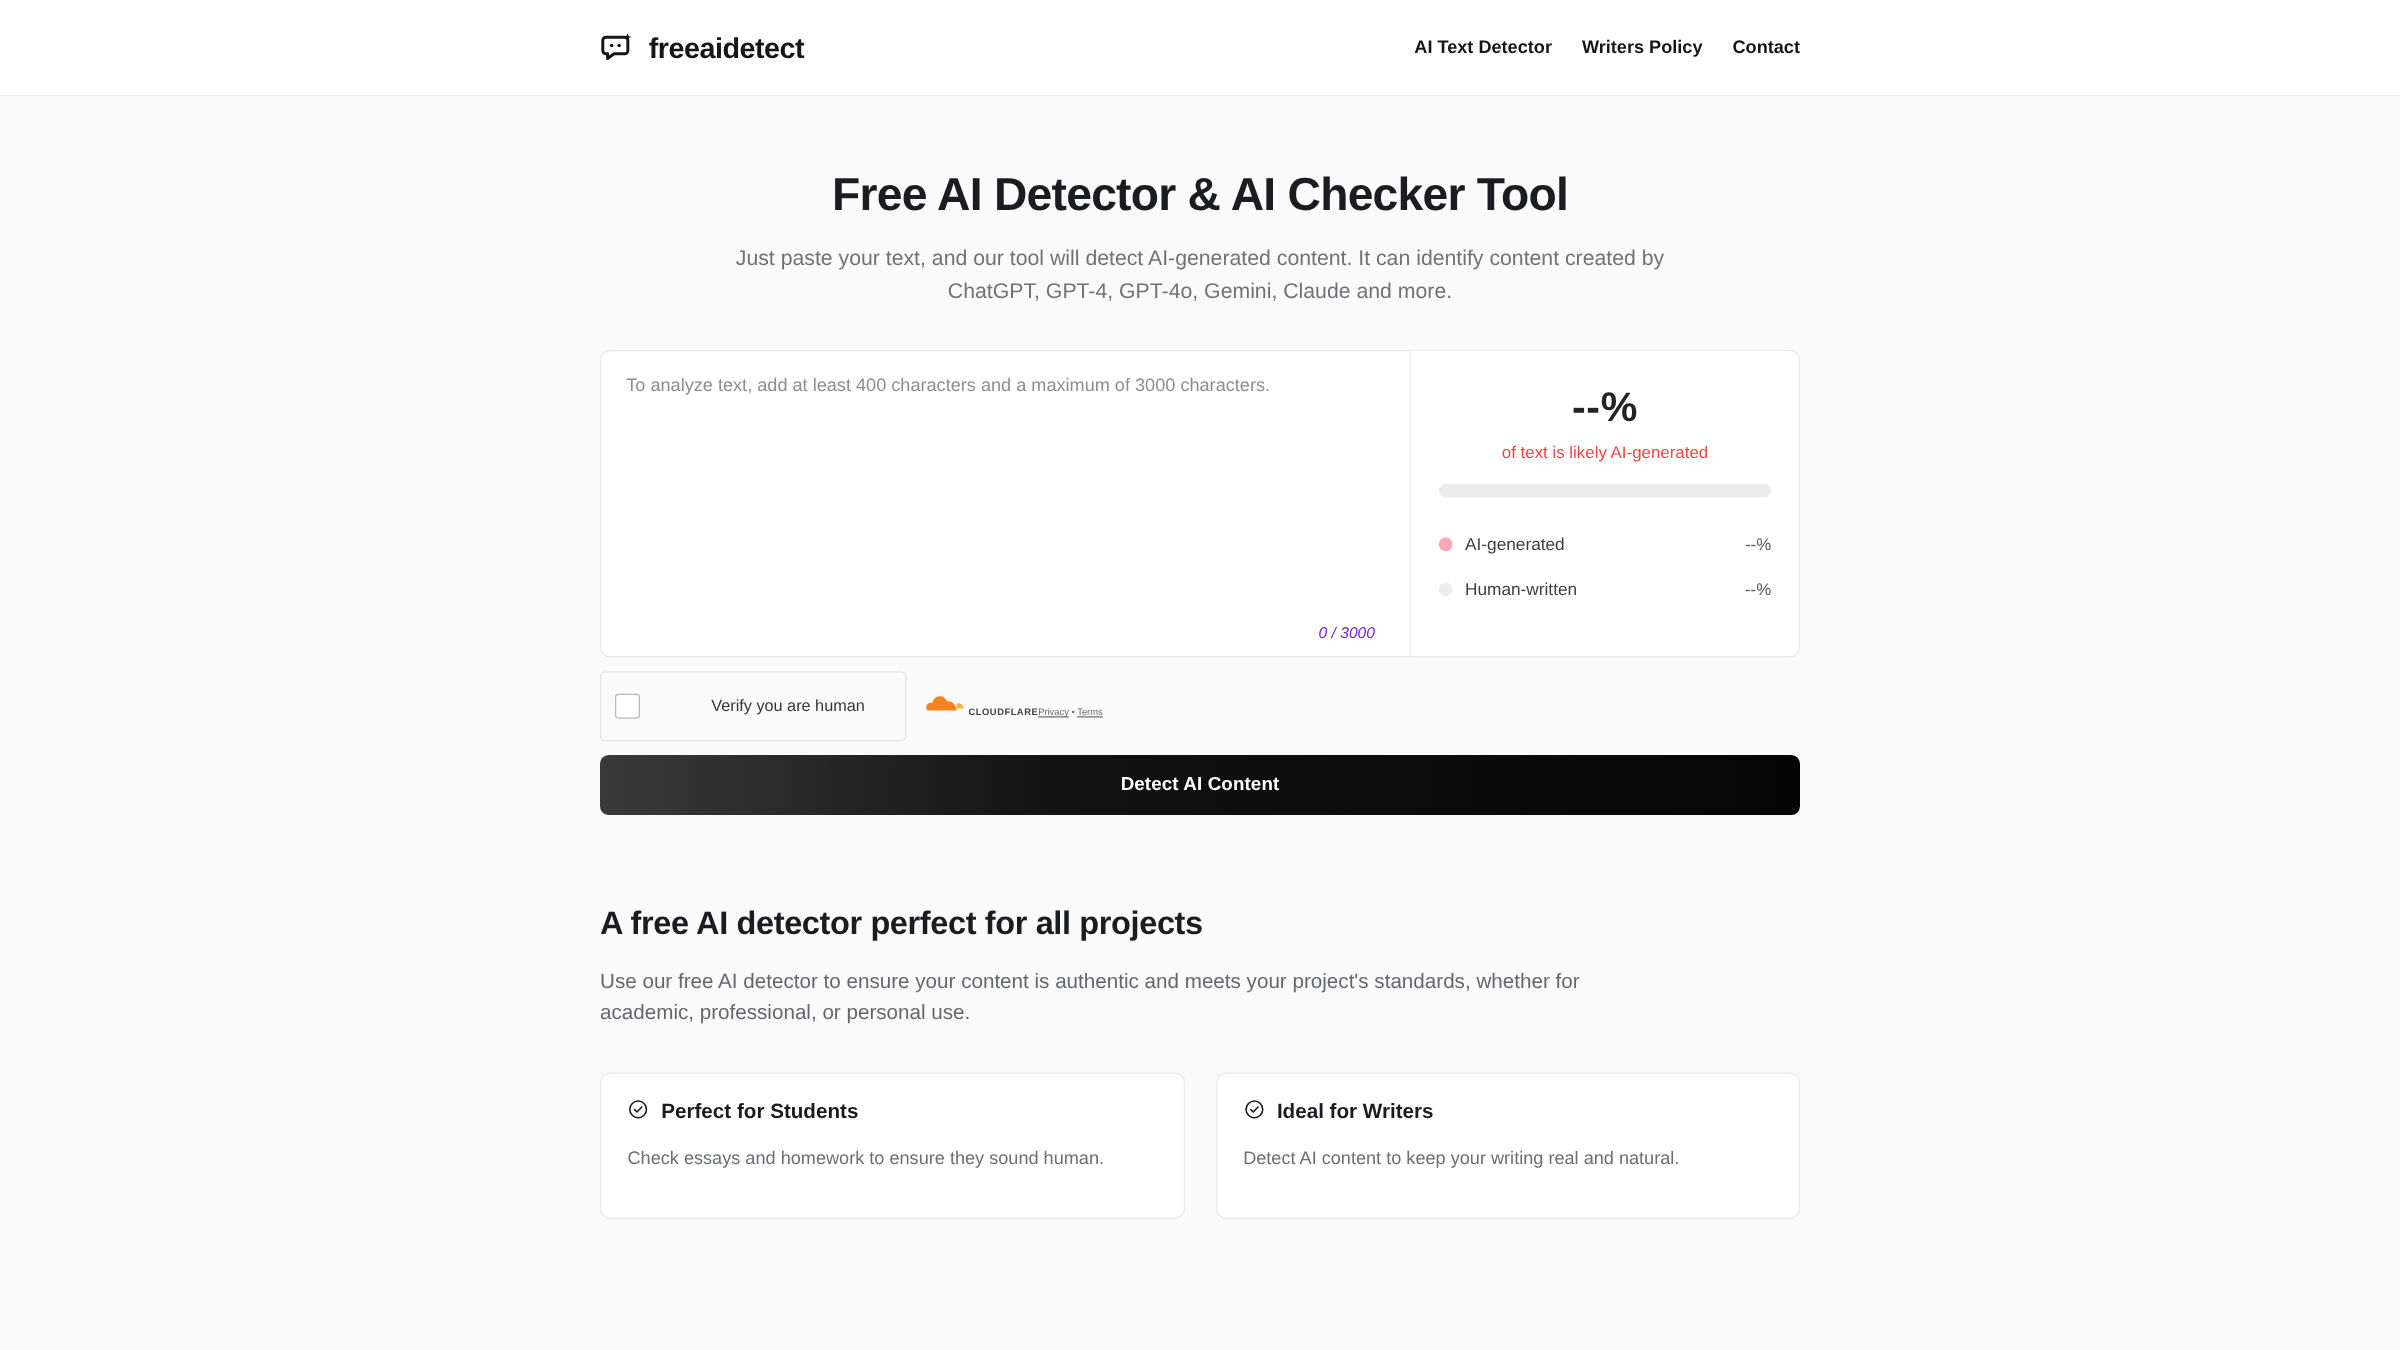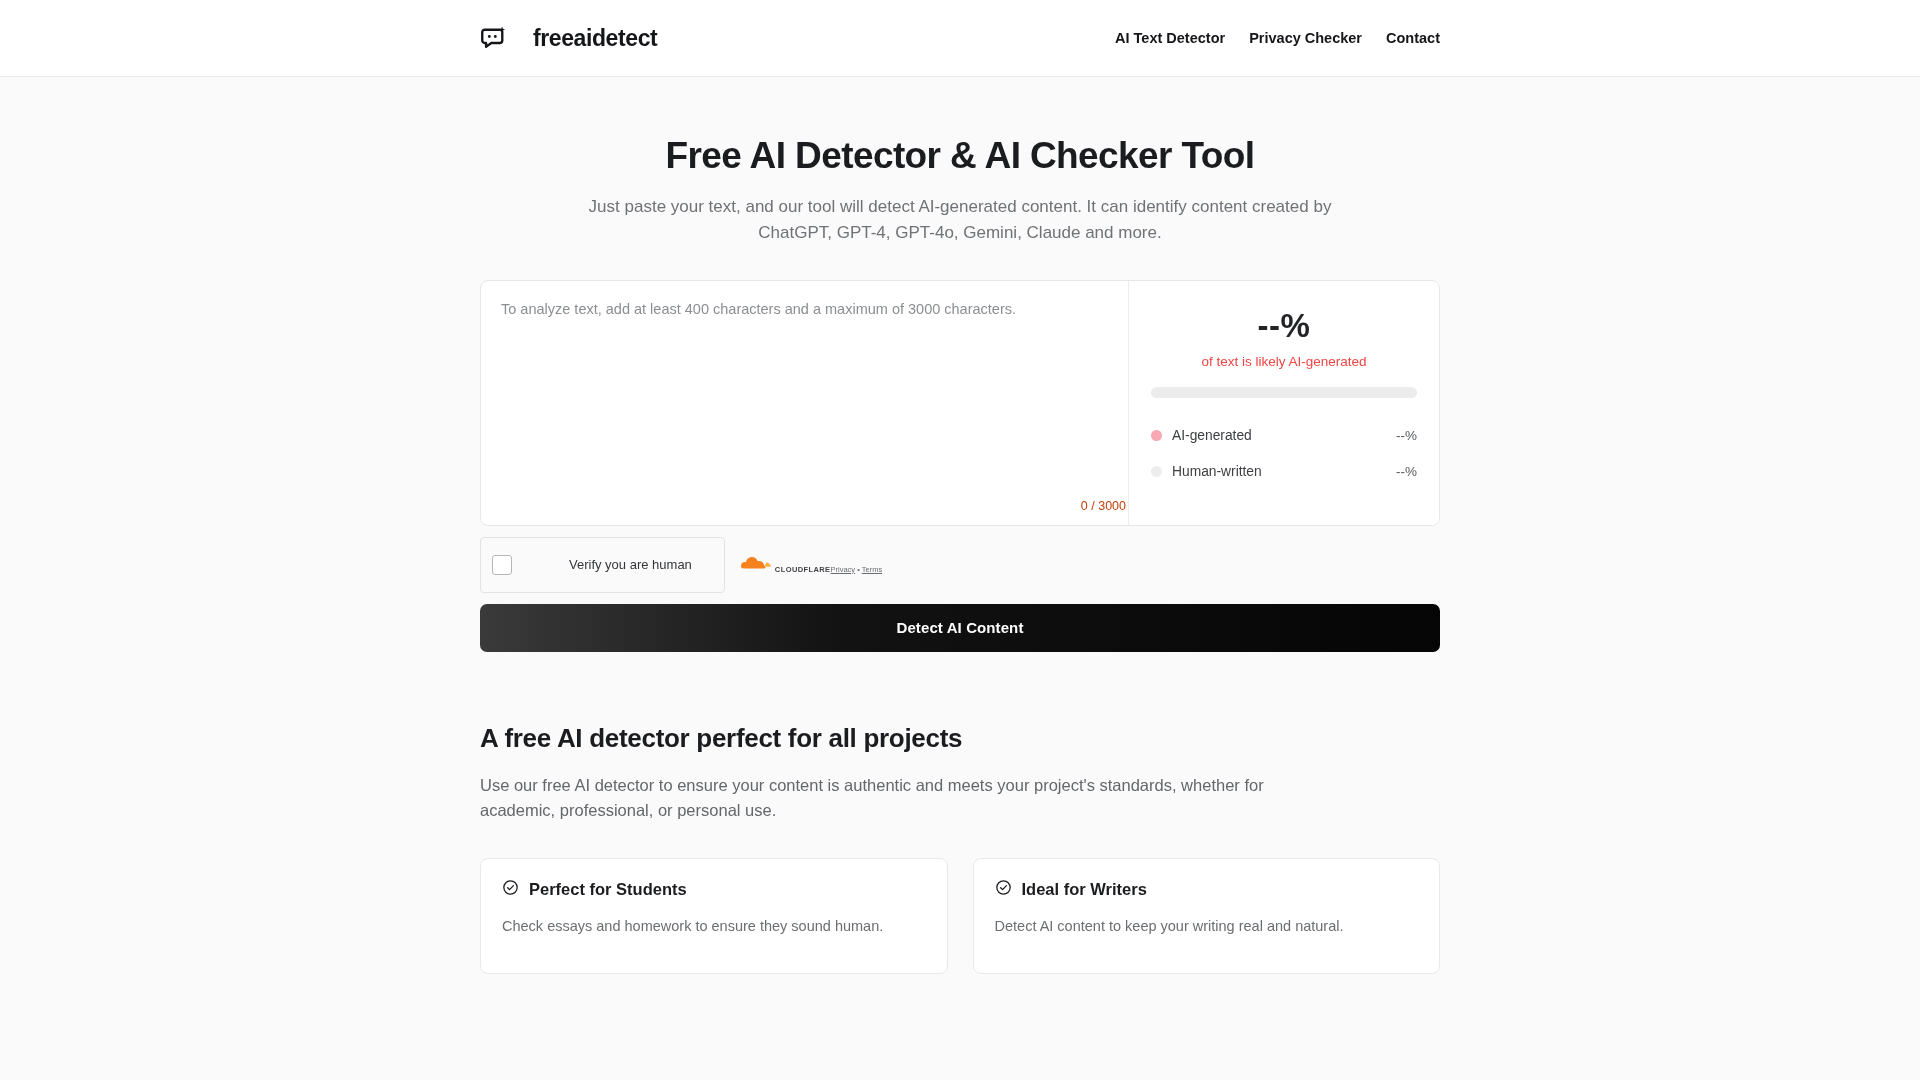--- a/index.html
+++ b/index.html
@@ -24,21 +24,21 @@
   }
   .topbar-inner {
     width: 960px;
     display: flex;
     align-items: center;
     justify-content: space-between;
   }
   .brand {
     display: flex;
     align-items: center;
-    gap: 26px;
+    gap: 12px;
   }
   .brand-mark { width: 27px; height: 27px; display: block; }
   .brand-text {
     font-size: 23px;
     font-weight: 700;
     letter-spacing: -0.4px;
     color: #15161a;
   }
   .nav {
     display: flex;
@@ -99,24 +99,25 @@
     border-right: 1px solid #ededee;
     padding: 18px 20px;
   }
   .tool-placeholder {
     font-size: 14.5px;
     color: #8b8e92;
     line-height: 1.4;
   }
   .char-count {
     position: absolute;
-    right: 2px;
+    right: 28px;
     bottom: 12px;
     font-size: 12.5px;
-    color: #c2410c;
+    color: #6d28d9;
+    font-style: italic;
   }
   .tool-right {
     width: 310px;
     padding: 26px 22px 18px;
     display: flex;
     flex-direction: column;
     background: #fff;
   }
   .score {
     text-align: center;
@@ -280,21 +281,21 @@
           <path d="M4.2 4.2h13.4c1.2 0 2.2 1 2.2 2.2v7.4c0 1.2-1 2.2-2.2 2.2H10l-4.6 3.4v-3.4H4.2c-1.2 0-2.2-1-2.2-2.2V6.4c0-1.2 1-2.2 2.2-2.2z" stroke="#15161a" stroke-width="2.1" stroke-linejoin="round"></path>
           <circle cx="8.3" cy="10.2" r="1.25" fill="#15161a"></circle>
           <circle cx="13.6" cy="10.2" r="1.25" fill="#15161a"></circle>
           <path d="M19.6 1.4l.75 1.95 1.95.75-1.95.75-.75 1.95-.75-1.95-1.95-.75 1.95-.75z" fill="#15161a"></path>
         </svg>
       </span>
       <span class="brand-text">freeaidetect</span>
     </div>
     <nav class="nav">
       <a href="#">AI Text Detector</a>
-      <a href="#">Privacy Checker</a>
+      <a href="#">Writers Policy</a>
       <a href="#">Contact</a>
     </nav>
   </div>
 </div>
 
 <div class="page">
   <div class="container">
 
     <h1 class="hero-title">Free AI Detector &amp; AI Checker Tool</h1>
     <p class="hero-sub">Just paste your text, and our tool will detect AI-generated content. It can identify content created by ChatGPT, GPT-4, GPT-4o, Gemini, Claude and more.</p>

